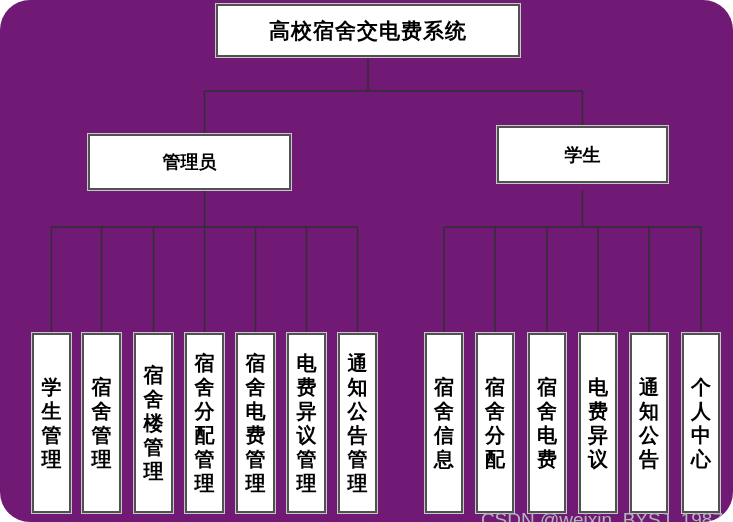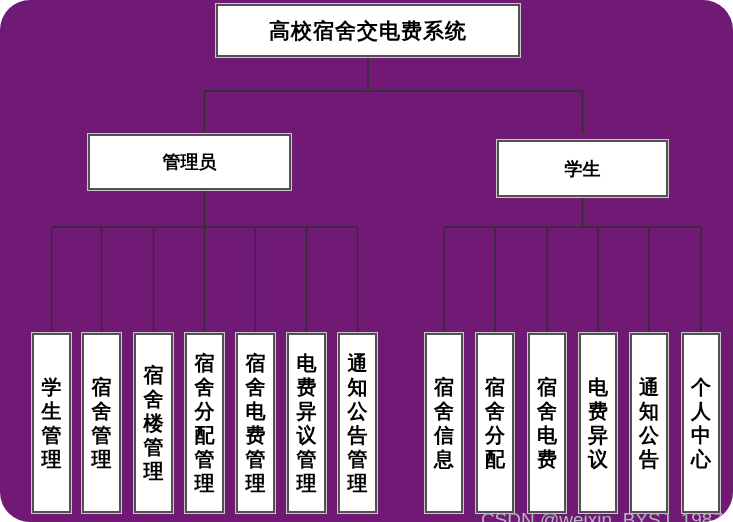--- a/index.html
+++ b/index.html
@@ -39,21 +39,21 @@
     width: 304px; height: 53px;
     font-size: 21px;
     letter-spacing: 1px;
   }
   .node-branch-admin {
     left: 88px; top: 134px;
     width: 203px; height: 56px;
     font-size: 18px;
   }
   .node-branch-student {
-    left: 497px; top: 140px;
+    left: 497px; top: 126px;
     width: 171px; height: 57px;
     font-size: 18px;
   }
   .leaf {
     top: 333px;
     height: 180px;
     flex-direction: column;
   }
   .leaf-l { width: 39px; }
   .leaf-r { width: 38px; }

